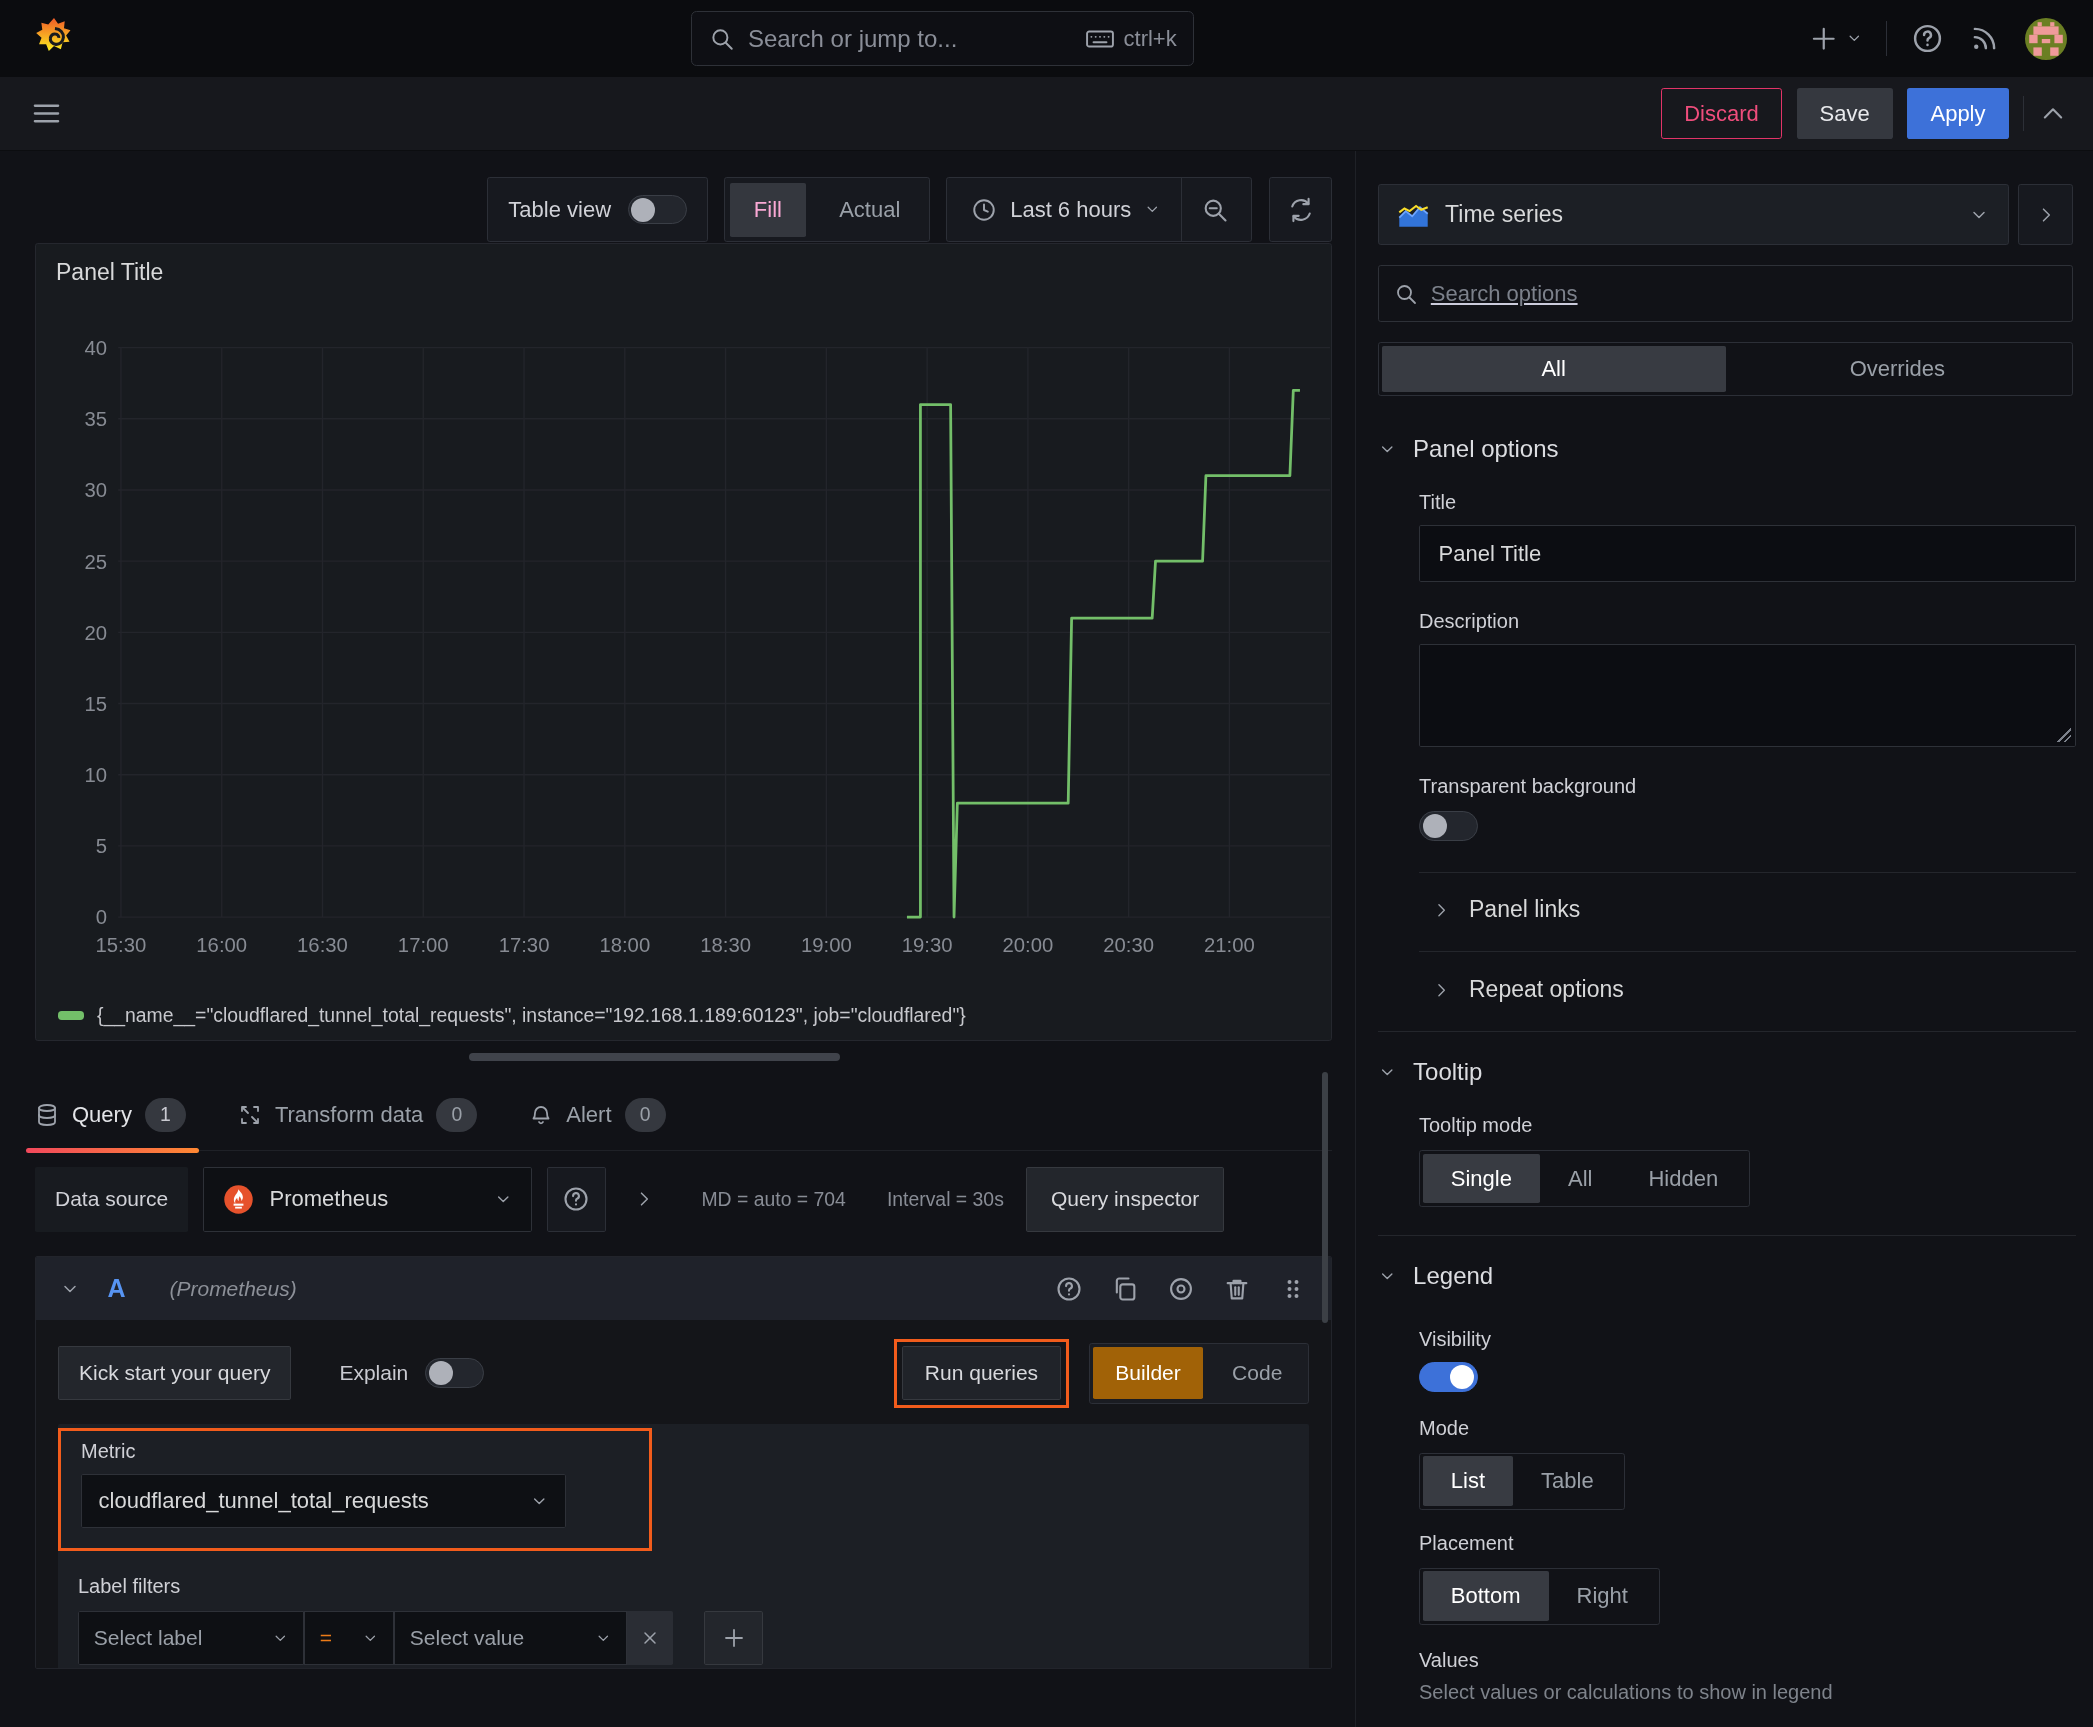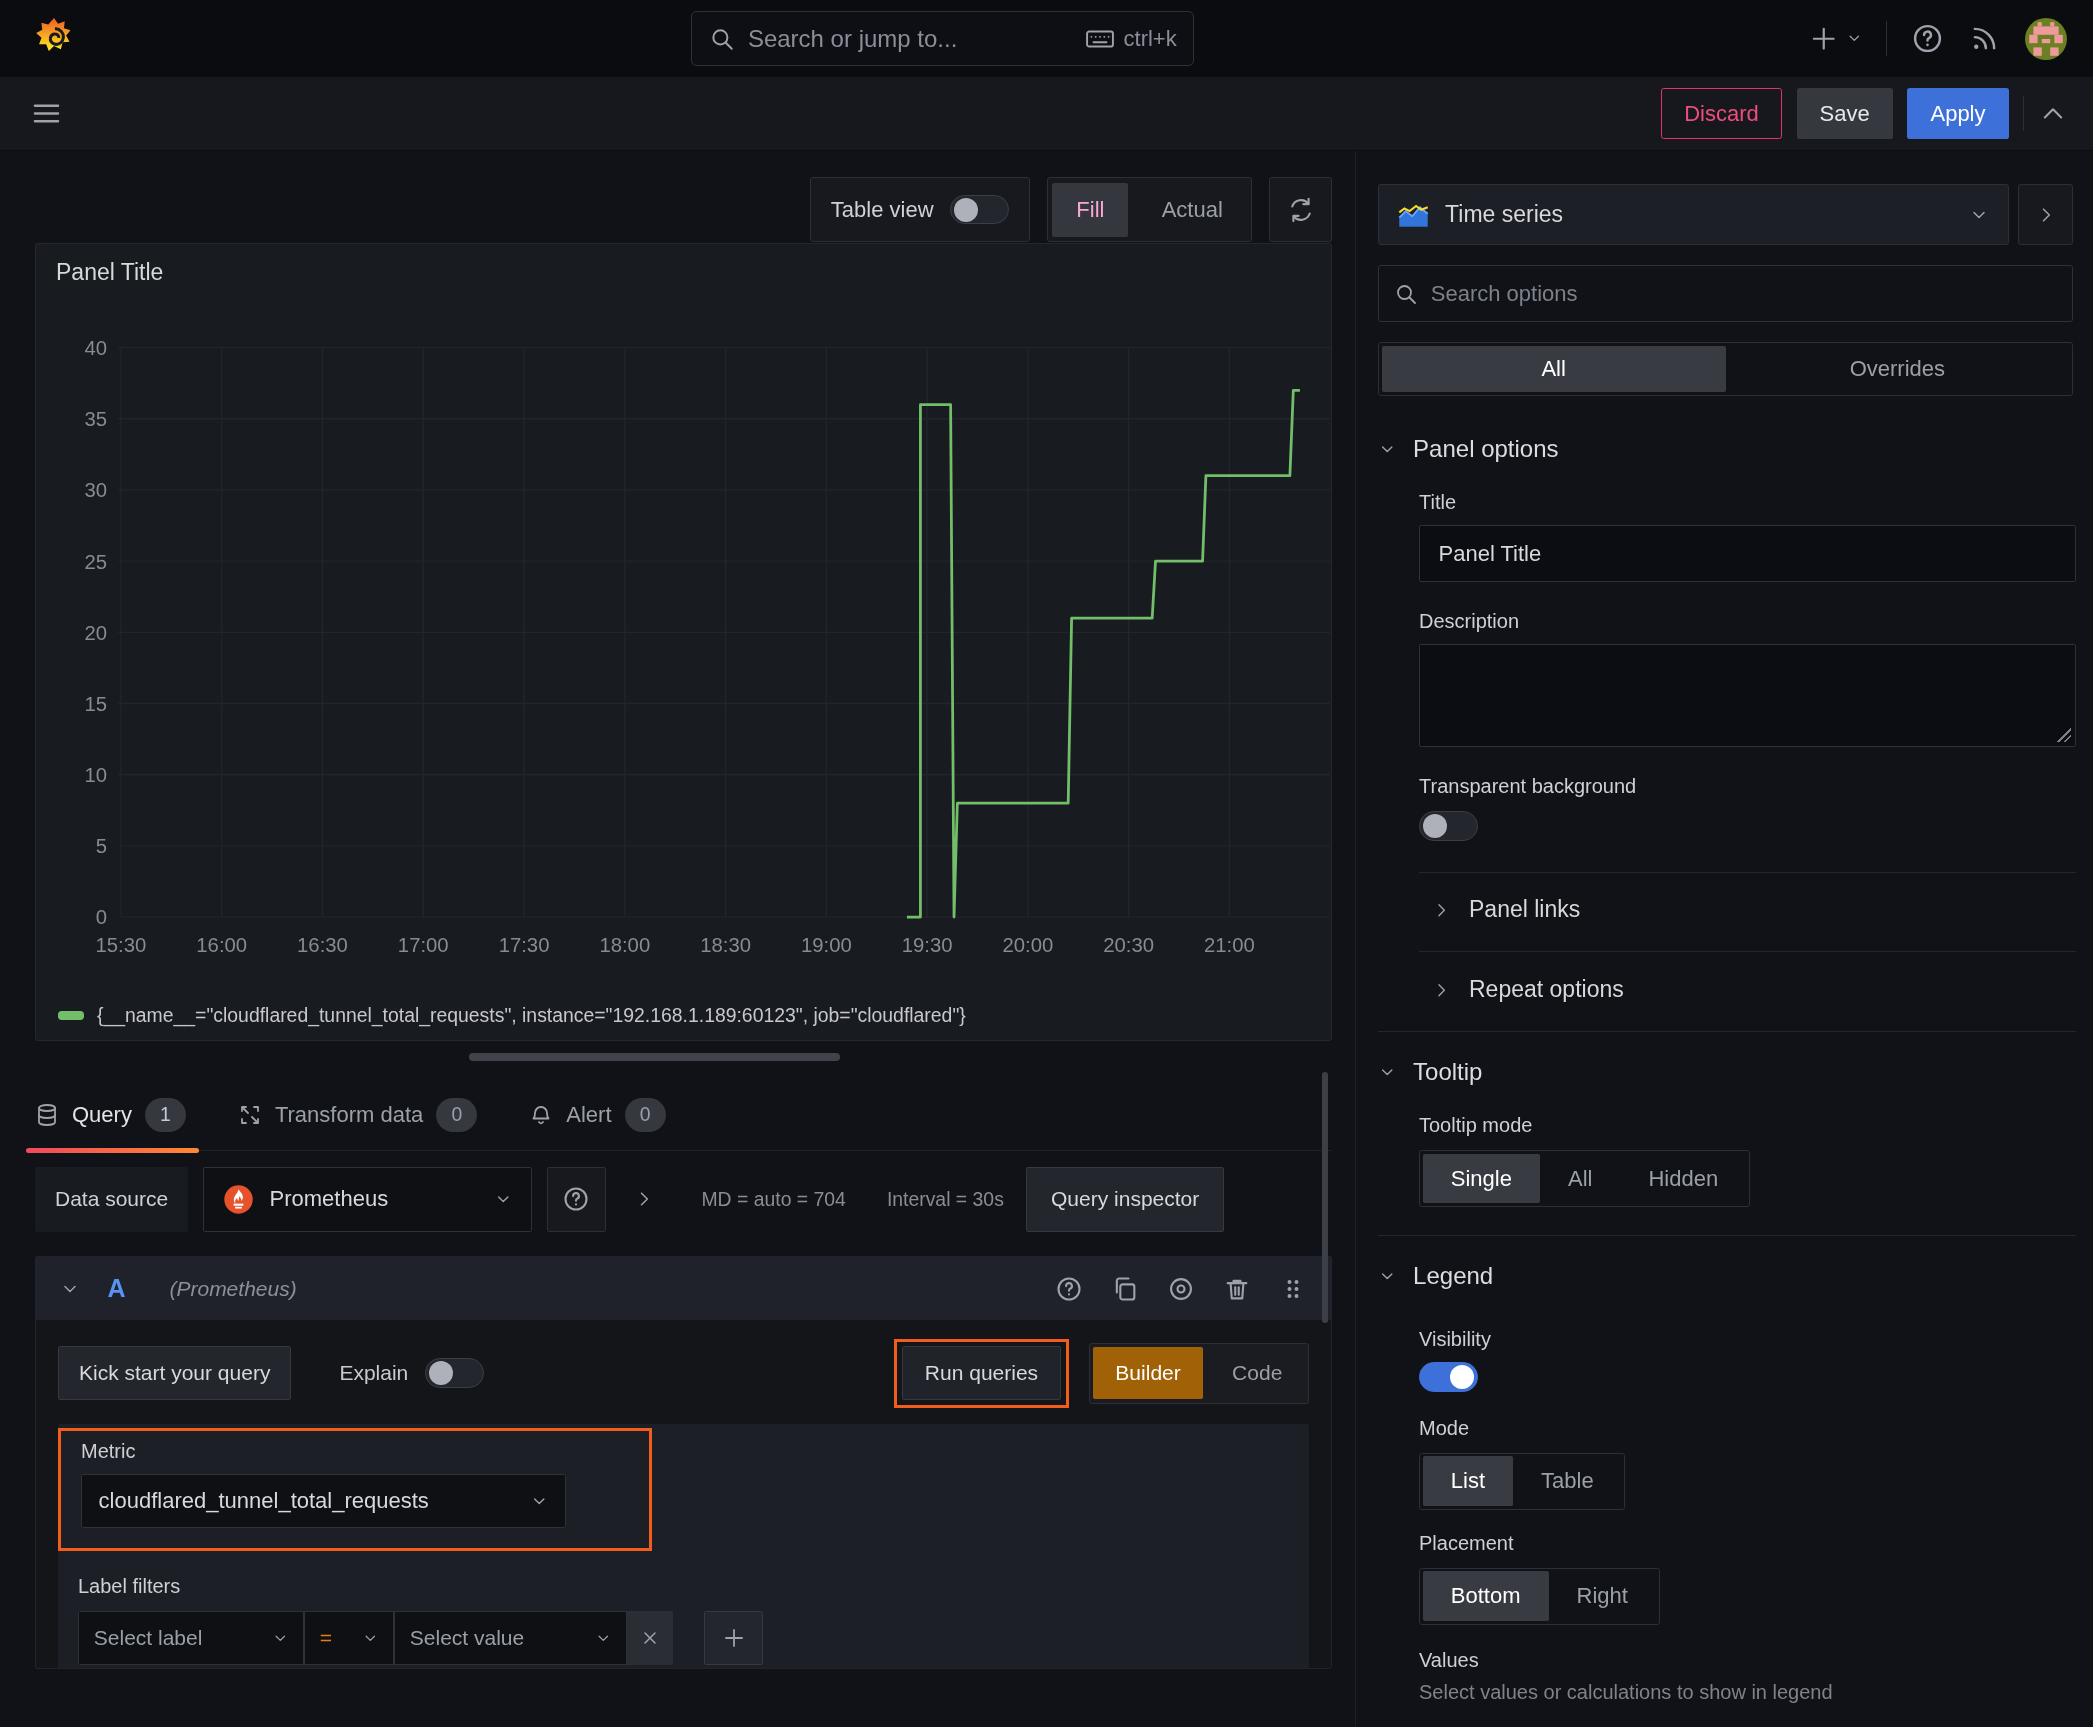--- a/index.html
+++ b/index.html
@@ -116,21 +116,21 @@
   .xbtn { width:46px; height:54px; background:#2a2d34; display:flex; align-items:center; justify-content:center; border-radius:0 1.8px 1.8px 0; }
   .plusbtn { width:59px; height:54px; background:#23262c; border:0.9px solid #36393f; border-radius:1.8px;
     margin-left:31px; display:flex; align-items:center; justify-content:center; }
 
   
   .viz-row { display:flex; gap:9.2px; }
   .viz-picker { flex:1; height:61px; background:#1c1f25; border:0.9px solid #2c2f37; border-radius:2.8px;
     display:flex; align-items:center; gap:16.6px; padding:0 18.5px; font-size:23px; color:#d8d9da; }
   .viz-expand { width:55px; height:61px; background:#17191f; border:0.9px solid #2c2f37; border-radius:2.8px;
     display:flex; align-items:center; justify-content:center; }
-  .opt-search { margin-top:20px; height:57px; border:0.9px solid #2e3138; border-radius:2.8px; display:flex; align-items:center; gap:13px; padding:0 14.8px; }
+  .opt-search { margin-top:20px; height:57px; border:0.9px solid #2e3138; border-radius:2.8px; display:flex; align-items:center; gap:13px; padding:0 14.8px;text-decoration:underline; }
   .opt-search .ph { font-size:22px; color:#7c818b; }
   .seg-full { margin-top:20px; height:54px; border:0.9px solid #2c2f37; border-radius:2.8px; display:flex; padding:2.8px; }
   .seg-full .opt { flex:1; display:flex; align-items:center; justify-content:center; font-size:22px; color:#9aa0a8; border-radius:1.8px; }
   .seg-full .opt.active { background:#383b42; color:#ffffff; }
   .sect-head { display:flex; align-items:center; gap:16.6px; font-size:24px; color:#dcdde1; margin-top:39px; }
   .fld { margin:28px 0 0 41px; }
   .fld-label { font-size:20px; color:#cfd0d6; }
   .fld-input { margin-top:11px; height:57px; background:#0c0d12; border:0.9px solid #2e3138; border-radius:1.8px;
     display:flex; align-items:center; padding:0 18.5px; font-size:22px; color:#d8d9da; width:657px; }
   .fld-area { height:103px; position:relative; align-items:flex-start; }
@@ -242,20 +242,40 @@
   <div class="toolbar">
     <div class="tool-group tv">
       <span>Table view</span>
       <span class="toggle">
             <span class="knob"></span>
           </span>
     </div>
     <div class="tool-group">
       <span class="seg-opt active">Fill</span>
       <span class="seg-opt">Actual</span>
+    </div>
+    <div class="tool-group timebox">
+      <span class="time-main">
+        <svg class="ico" width="26" height="26" viewBox="0 0 24 24">
+          <circle cx="12" cy="12" r="9"></circle>
+              <polyline points="12,7 12,12 15.5,13.5"></polyline>
+            </svg>
+        <span>Last 6 hours</span>
+        <svg class="ico" width="16.6" height="16.6" viewBox="0 0 24 24">
+              <polyline points="6,9 12,15 18,9"></polyline>
+            </svg>
+      </span>
+      <div class="tool-sep"></div>
+      <span class="sq">
+        <svg class="ico" width="28" height="28" viewBox="0 0 24 24">
+          <circle cx="10.5" cy="10.5" r="6.5"></circle>
+              <line x1="15.5" y1="15.5" x2="21" y2="21"></line>
+              <line x1="7.5" y1="10.5" x2="13.5" y2="10.5"></line>
+            </svg>
+      </span>
     </div>
     <div class="tool-group">
       <span class="sq" style="width:61px">
         <svg class="ico" width="28" height="28" viewBox="0 0 24 24">
           <path d="M4.5 9a8 8 0 0 1 13.8-2.5"></path>
               <polyline points="18.5,2.5 18.5,7 14,7"></polyline>
           <path d="M19.5 15a8 8 0 0 1-13.8 2.5"></path>
               <polyline points="5.5,21.5 5.5,17 10,17"></polyline>
             </svg>
       </span>

